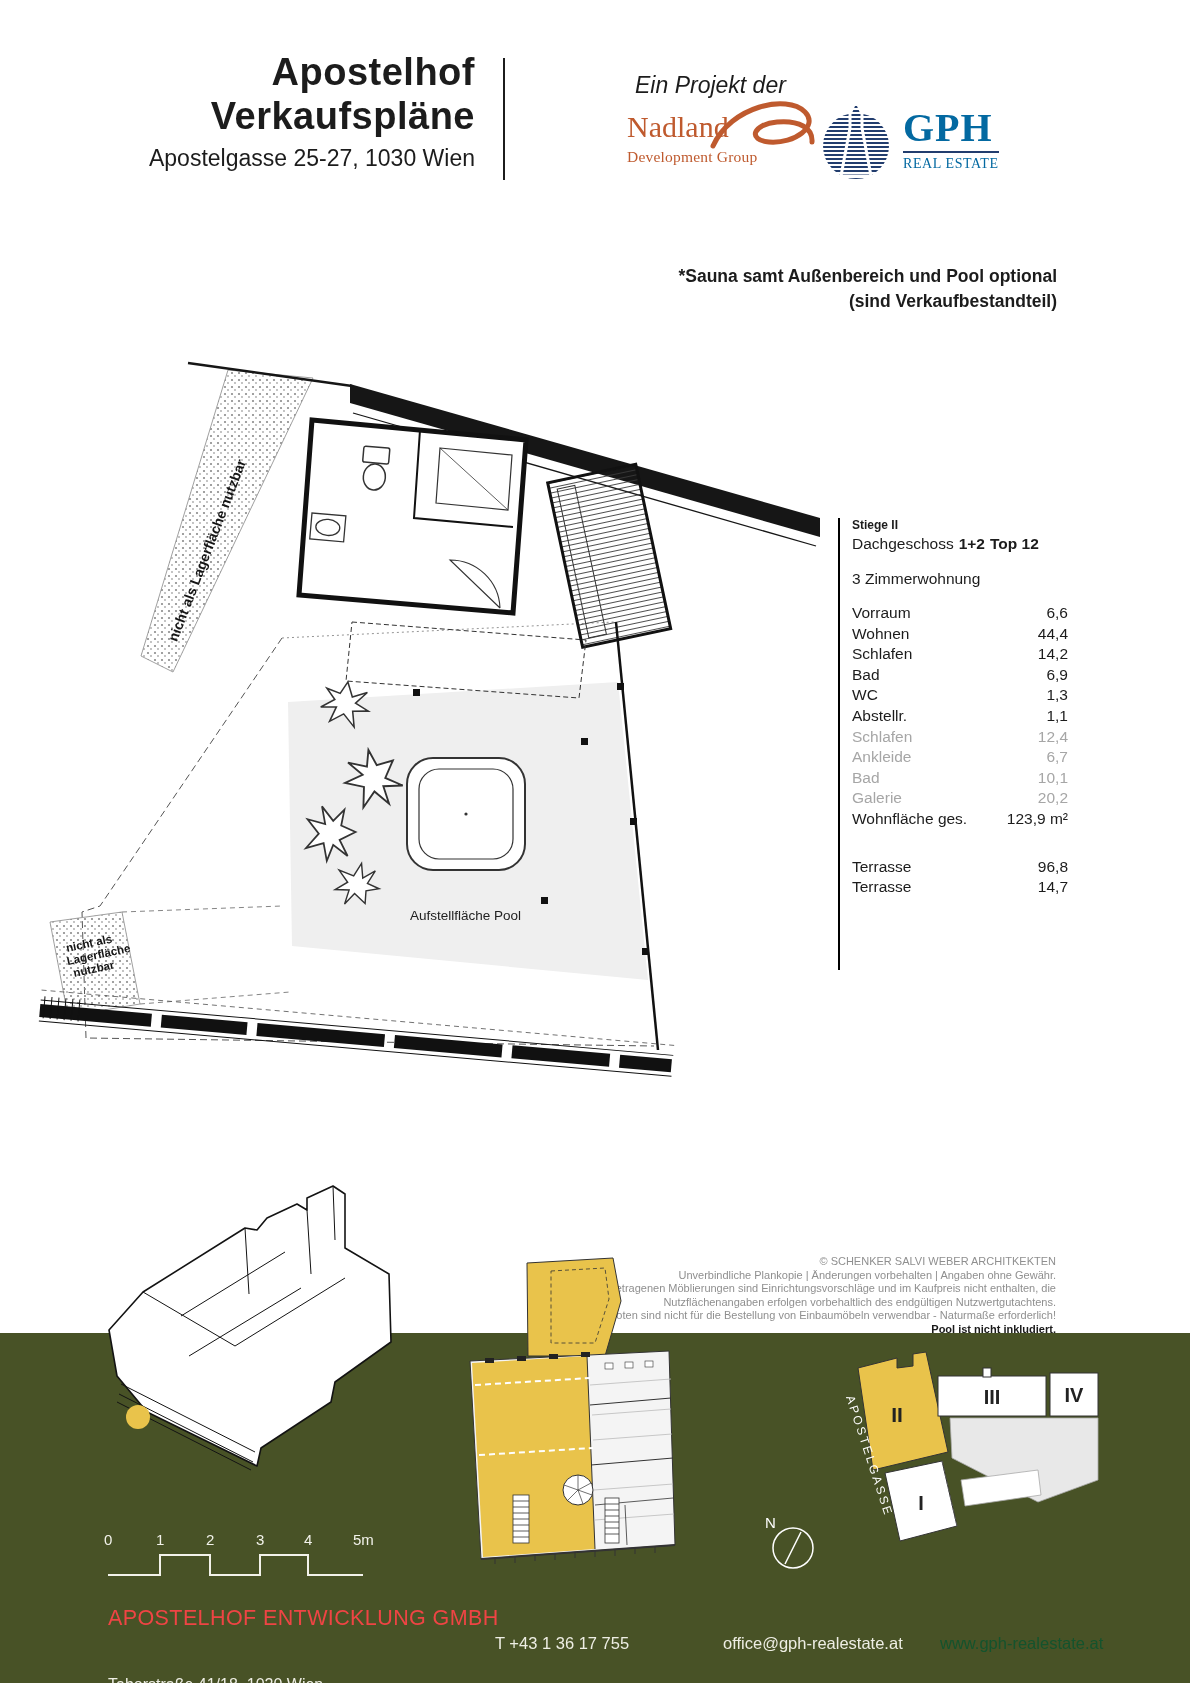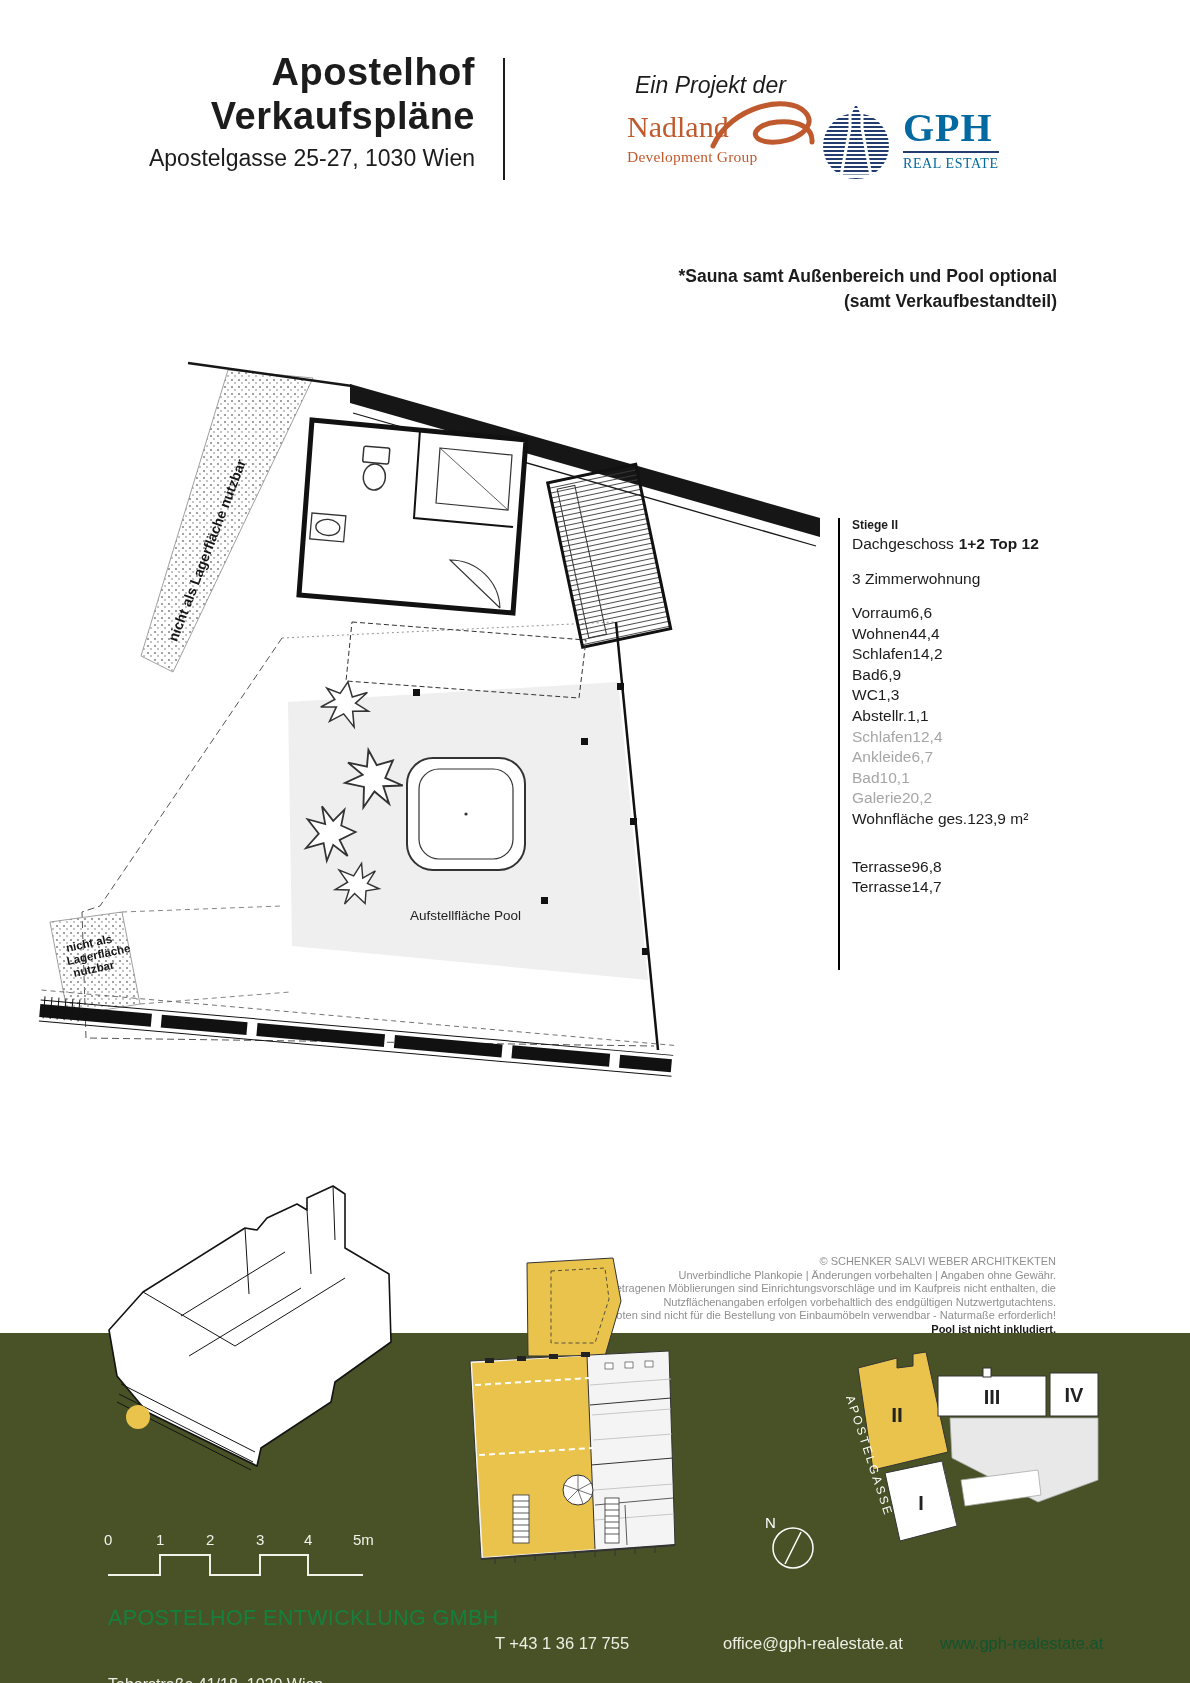--- a/index.html
+++ b/index.html
@@ -27,32 +27,32 @@
   
   .unit-panel{left:838px;top:518px;width:230px;height:452px;border-left:2px solid #000;
               padding-left:12px;box-sizing:border-box;font-size:15.5px}
   .u-stiege{font-weight:bold;font-size:12px}
   .u-floor{margin-top:3px}
   .u-floor span{display:inline}
   .u-floor .sp{margin-right:5px}
   .u-floor b{font-weight:bold}
   .u-type{margin-top:17px}
   .room-table{margin-top:16px}
-  .room-row{display:flex;justify-content:flex-start;height:20.6px}
+  .room-row{display:flex;justify-content:space-between;height:20.6px}
   .room-row.muted{color:#a6a6a6}
   .room-row.total{font-weight:normal}
   .terraces{margin-top:27px}
 
   
   .disclaimer{right:134px;top:1255px;text-align:right;font-size:11px;line-height:13.5px;color:#8f8f8f}
   .disclaimer .final{color:#1a1a1a;font-weight:bold}
 
   
   .band{left:0;top:1333px;width:1190px;height:350px;background:#485226}
-  .fco{left:108px;top:1606px;font-size:21.5px;color:#15803d;letter-spacing:.4px}
+  .fco{left:108px;top:1606px;font-size:21.5px;color:#ef4444;letter-spacing:.4px}
   .fadr{left:108px;top:1676px;font-size:16px;color:#eeeee4}
   .fph{left:495px;top:1634px;font-size:16.5px;color:#eeeee4}
   .fem{left:723px;top:1634px;font-size:16.5px;color:#eeeee4}
   .fwb{left:940px;top:1634px;font-size:16.5px;color:#14532d}
 
   svg{display:block}
   .plan{left:20px;top:350px}
   .b3d{left:85px;top:1170px}
   .mini{left:455px;top:1255px}
   .siteplan{left:745px;top:1340px}
@@ -94,21 +94,21 @@
       </svg>
     </span>
     <span>
       <div class="gname">GPH</div>
       <div class="gsub">REAL ESTATE</div>
     </span>
   </div>
 
   <div class="abs note">
     <div>*Sauna samt Außenbereich und Pool optional</div>
-    <div>(samt Verkaufbestandteil)</div>
+    <div>(sind Verkaufbestandteil)</div>
   </div>
 
   <div class="abs plan">
     <svg width="830" height="730" viewBox="0 0 830 730">
       <defs>
         <pattern id="dots" width="7" height="7" patternUnits="userSpaceOnUse">
           <circle cx="2" cy="2" r="1.1" fill="#8a8a8a"></circle>
           <circle cx="5" cy="5" r=".9" fill="#a9a9a9"></circle>
         </pattern>
         <pattern id="slat" width="5" height="5" patternUnits="userSpaceOnUse">

